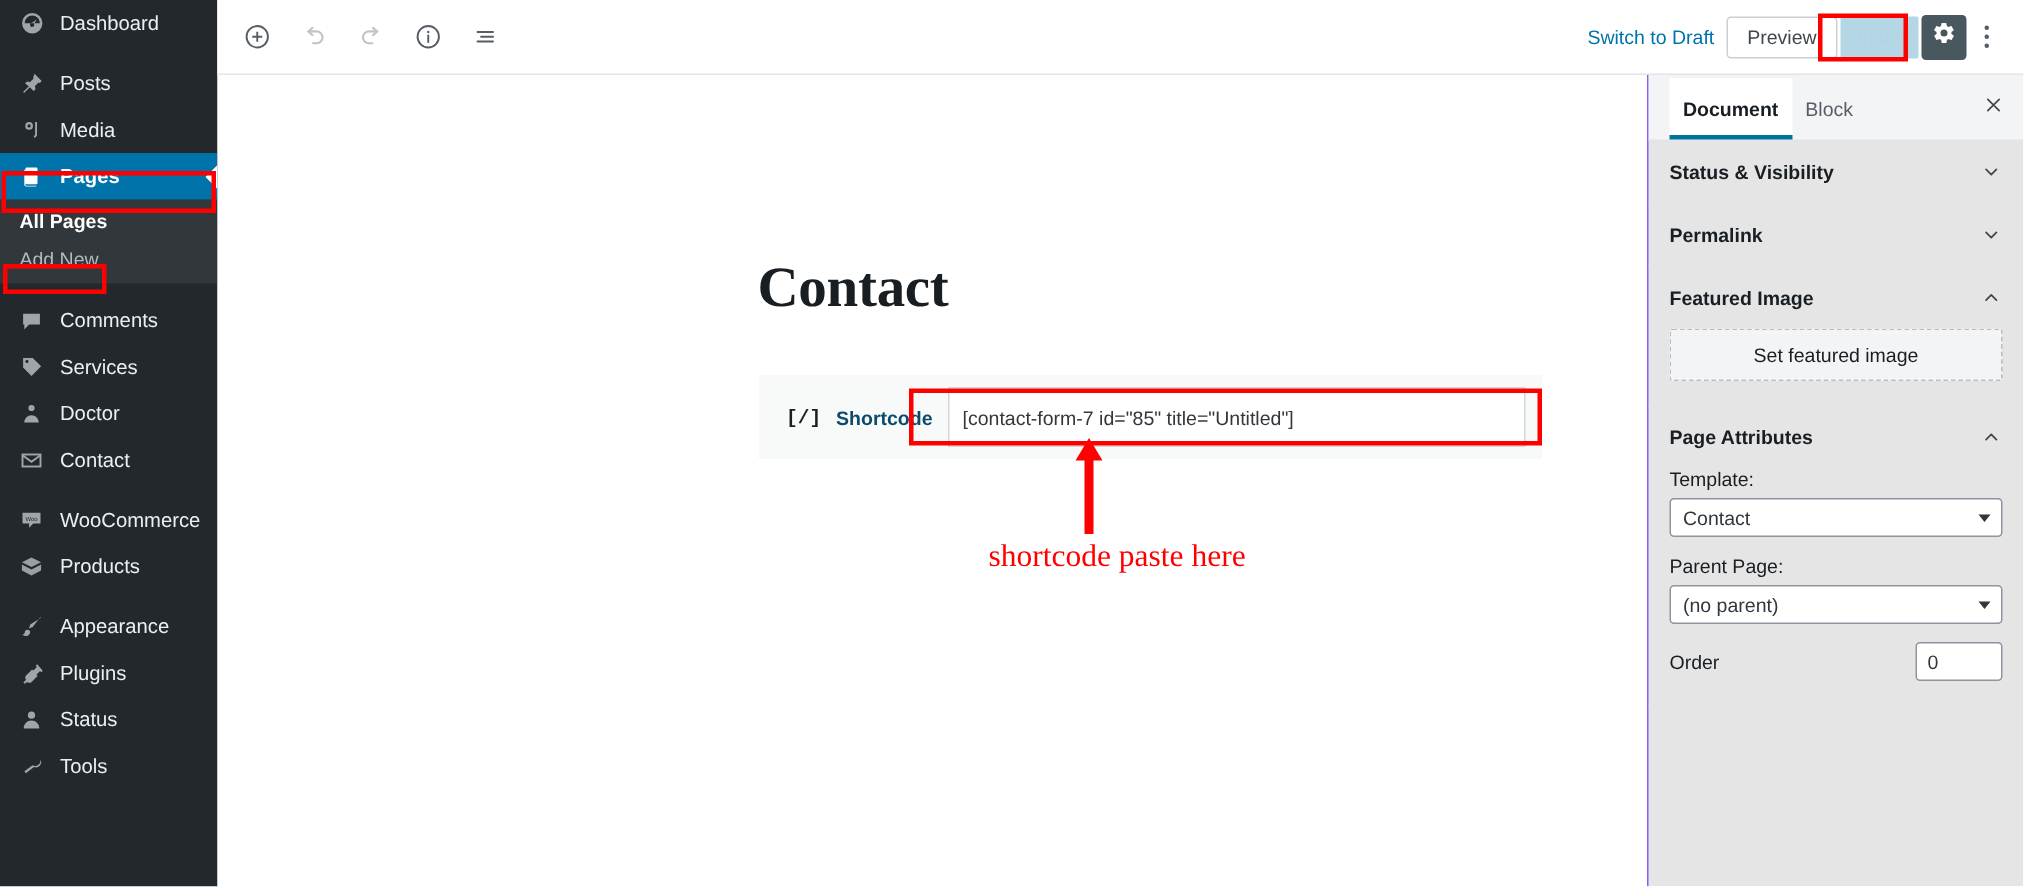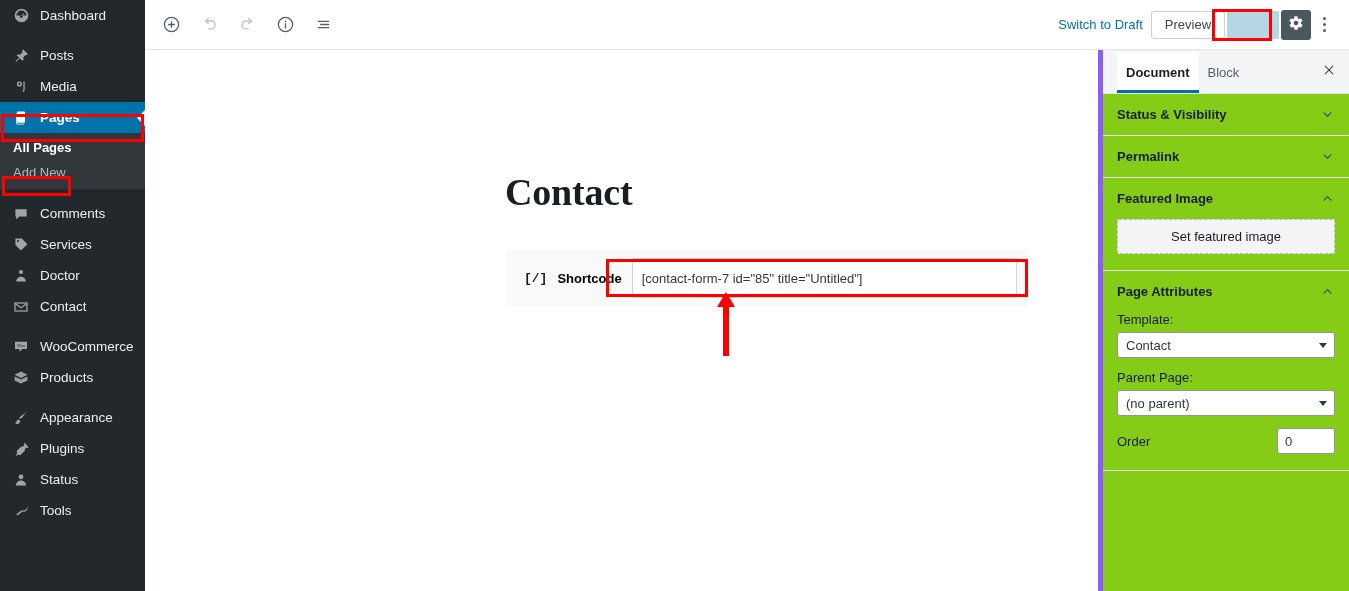--- a/index.html
+++ b/index.html
@@ -164,21 +164,21 @@
   }
   .sc-icon {
     font-family: "Liberation Mono", monospace;
     font-weight: bold;
     font-size: 13px;
     color: #191e23;
     margin-right: 10px;
   }
   .sc-label {
     font-size: 13px; font-weight: bold;
-    color: #000000;
+    color: #0c4a6e;
     margin-right: 10px;
   }
   .sc-input {
     flex: 1 1 auto;
     align-self: stretch;
     margin: 8px 11px 8px 0;
     border: 1px solid #d4d5d6;
     background: #fff;
     font-size: 13px;
     color: #32373c;
@@ -209,22 +209,22 @@
     font-family: "Liberation Serif", serif;
     font-size: 21px;
     color: #f00;
     white-space: nowrap;
     z-index: 31;
   }
 
   
   .settings-sidebar {
     width: 251px; flex: 0 0 251px;
-    border-left: 5px solid #8b5cf6;
-    background: #84cc16;
+    border-left: 1px solid #8b5cf6;
+    background: #e5e5e5;
     height: 541px;
     overflow: hidden;
     font-size: 13px;
     color: #191e23;
   }
   .ss-tabs {
     display: flex; align-items: center;
     height: 44px;
     border-bottom: 1px solid #e2e4e7;
     padding: 0 6px 0 14px;
@@ -549,20 +549,21 @@
           <span class="sc-icon">[/]</span>
           <span class="sc-label">Shortcode</span>
           <input class="sc-input" type="text" value="[contact-form-7 id=&quot;85&quot; title=&quot;Untitled&quot;]" style="">
         </div>
 
         <div class="anno-sc"></div>
         <svg class="anno-arrow" viewBox="0 0 18 64" fill="#ff0000">
           <rect x="6" y="12" width="6" height="52"></rect>
           <polygon points="9,0 18,15 0,15"></polygon>
         </svg>
+        <div class="anno-text">shortcode paste here</div>
       </div>
 
       <div class="settings-sidebar">
 
         <div class="ss-tabs">
           <div class="ss-tab active">Document</div>
           <div class="ss-tab">Block</div>
           <div class="ss-close">
             <span>
               <svg width="14" height="14" viewBox="0 0 24 24" fill="none" stroke="currentColor" stroke-width="1.9" stroke-linecap="round">

